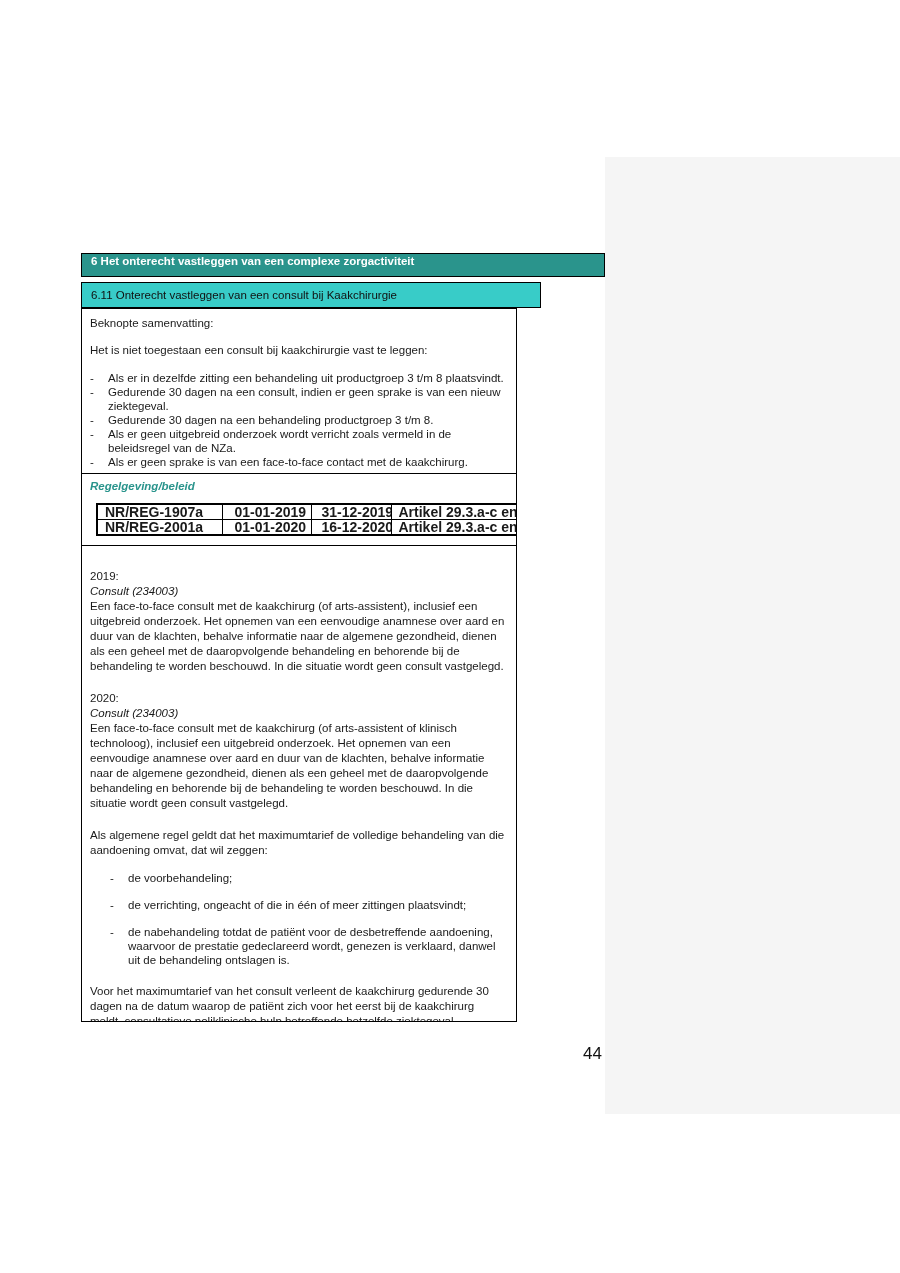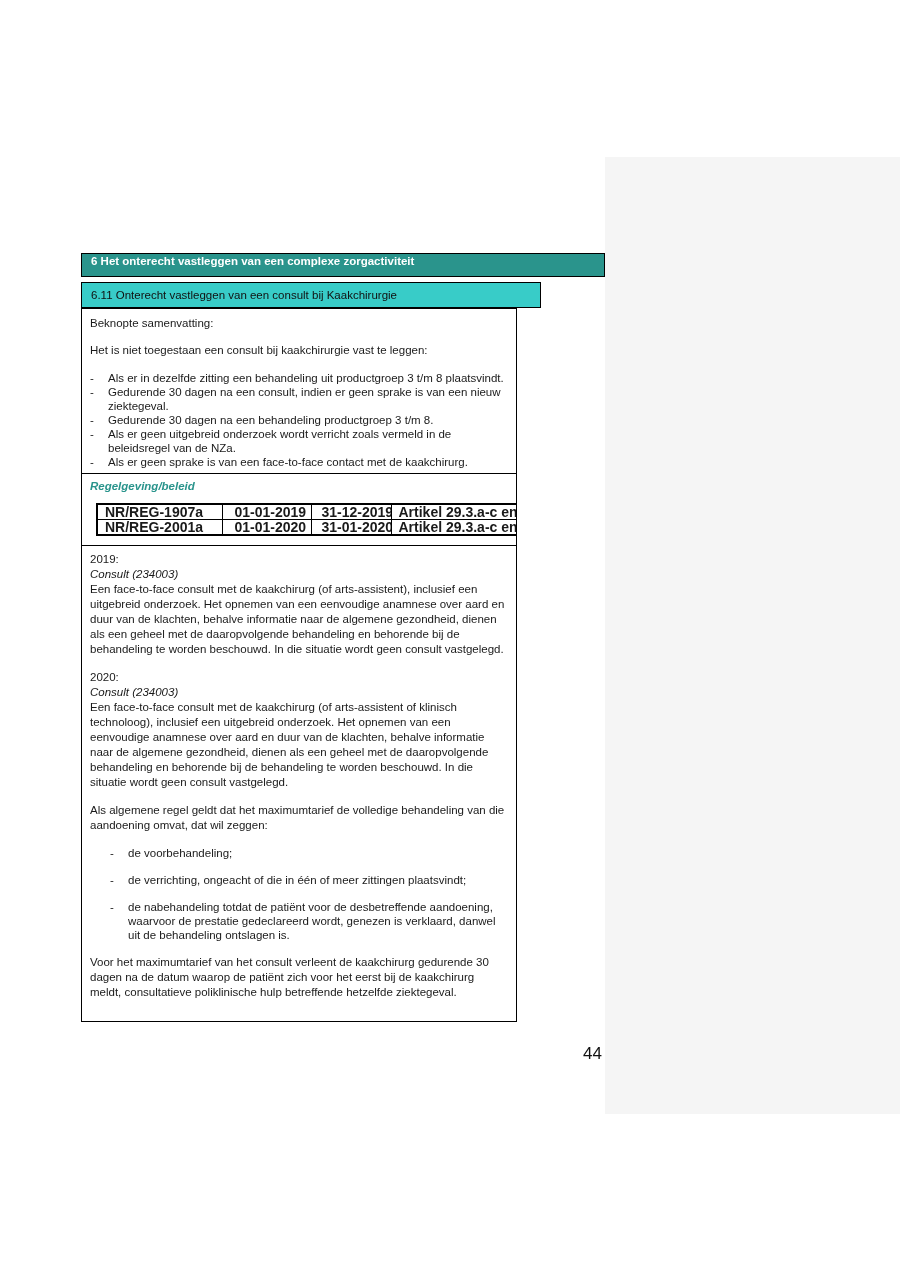--- a/index.html
+++ b/index.html
@@ -89,21 +89,21 @@
     height: 15px;
     line-height: 14px;
     white-space: nowrap;
     overflow: hidden;
   }
   .col-a { width: 125px; }
   .col-b { width: 89px; padding-left: 12px !important; margin-top: 8px; }
   .col-c { width: 80px; padding-left: 10px !important; }
   .col-d { width: 196px; }
 
-  .para { margin-bottom: 13px; }
+  .para { margin-bottom: 13px; margin-top: 17px; }
   .subtitle { font-style: italic; }
 
   .sub-list { margin: 0 0 13px 20px; }
   .sub-list .li { margin-bottom: 13px; }
   .sub-list .li:last-child { margin-bottom: 0; }
 
   .page-number {
     position: absolute;
     left: 583px; top: 1046px;
     font-size: 17px;
@@ -158,21 +158,21 @@
       <tbody>
           <tr>
         <td class="col-a">NR/REG-1907a</td>
         <td class="col-b">01-01-2019</td>
         <td class="col-c">31-12-2019</td>
         <td class="col-d">Artikel 29.3.a-c en 34d.4.a</td>
       </tr>
       <tr>
         <td class="col-a">NR/REG-2001a</td>
         <td class="col-b">01-01-2020</td>
-        <td class="col-c">31-01-2020</td>
+        <td class="col-c">16-12-2020</td>
         <td class="col-d">Artikel 29.3.a-c en 34d.4.a</td>
       </tr>
     </tbody>
       </table>
   </div>
 
   <div class="sec" style="padding-top:6px;">
 
     <div class="para">
       <div>2019:</div>

